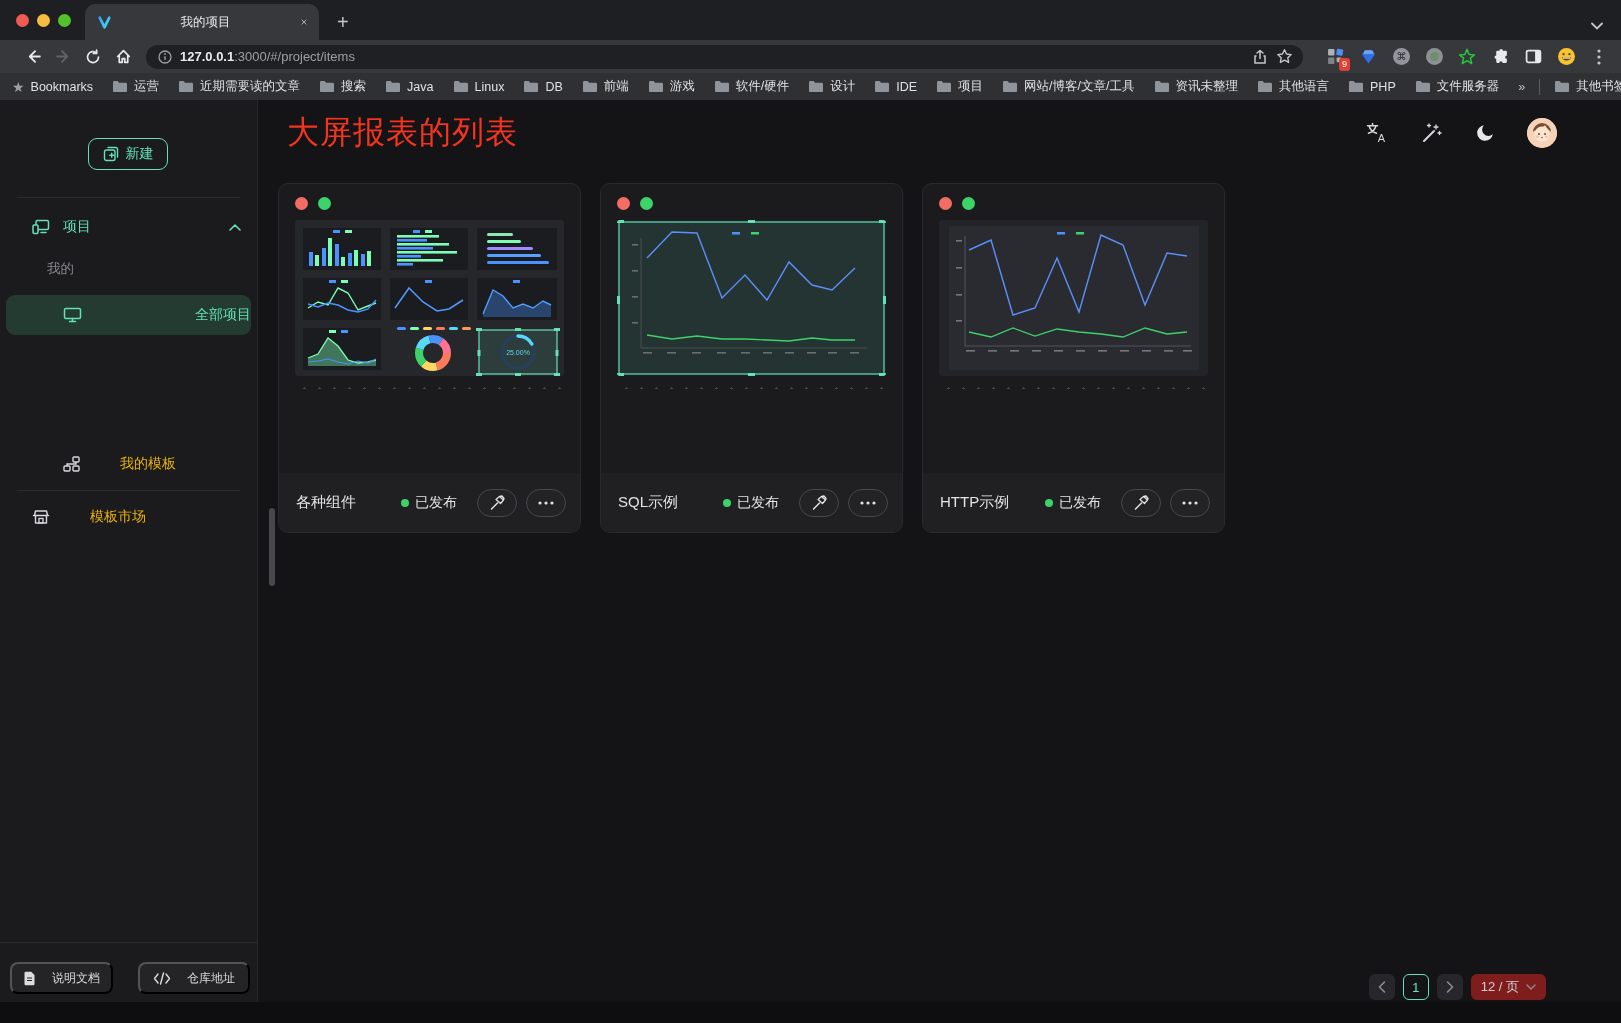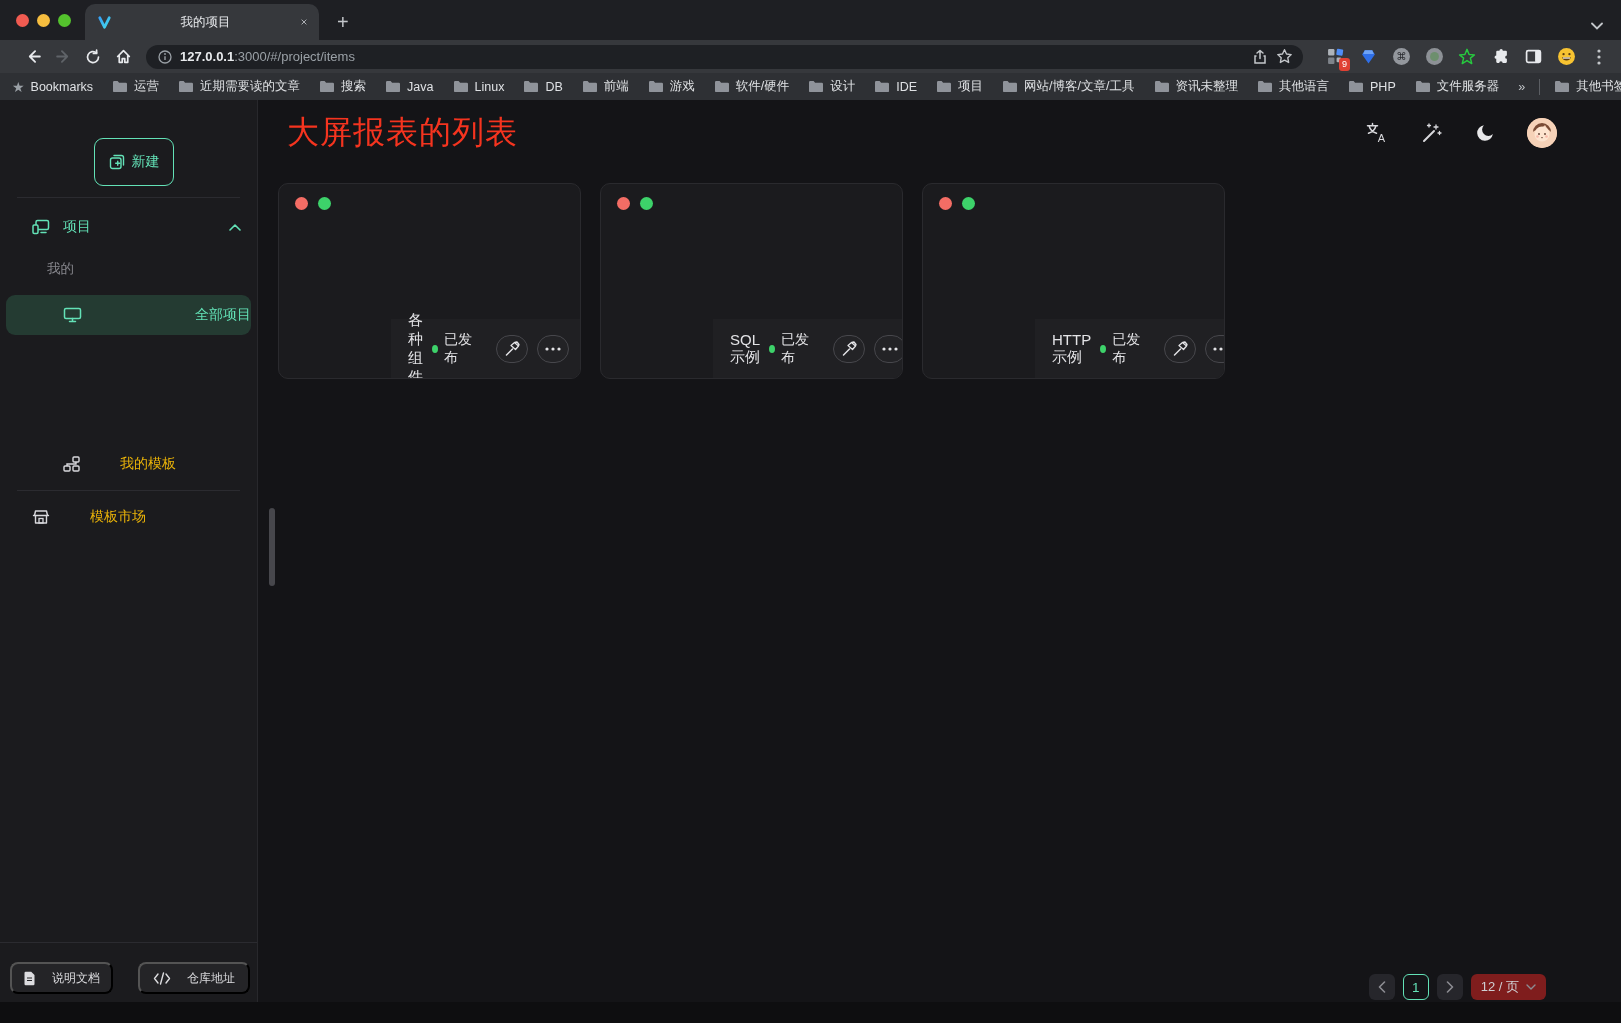--- a/index.html
+++ b/index.html
@@ -29,40 +29,40 @@
 
   .bookmarksbar { height:27px; background:#2e3034; display:flex; align-items:center; padding:0 12px; gap:19px; font-size:12.5px; color:#dfe1e4; white-space:nowrap; overflow:hidden; }
   .bm { display:flex; align-items:center; gap:6px; }
   .bm-star { color:#9aa0a6; font-size:14px; }
   .bm-sep { width:1px; height:16px; background:#5b5e63; }
   .bm-right { margin-left:auto; display:flex; align-items:center; gap:14px; }
 
   
   .app { display:flex; height:923px; }
   .sidebar { position:relative; width:258px; background:#1b1b1e; border-right:1px solid #28282c; flex:none; }
-  .btn-new { position:absolute; left:94px; top:38px; width:80px; height:48px; border:1px solid #63e2b7; border-radius:9px; color:#63e2b7; font-size:14px; display:flex; align-items:center; justify-content:center; gap:7px; background:transparent; }
+  .btn-new { position:absolute; left:88px; top:38px; width:80px; height:32px; border:1px solid #63e2b7; border-radius:9px; color:#63e2b7; font-size:14px; display:flex; align-items:center; justify-content:center; gap:7px; background:transparent; }
   .side-div { position:absolute; left:17px; right:17px; height:1px; background:#2b2b30; }
   .nav-row { position:absolute; left:0; right:0; height:34px; display:flex; align-items:center; gap:13px; font-size:14px; }
   .nav-green { color:#63e2b7; }
   .nav-grey { color:#86868c; font-size:13.5px; }
   .nav-white { color:#eab308;gap:40px; }
   .nav-chevron { margin-left:auto; margin-right:16px; }
   .pill-active { position:absolute; left:6px; right:6px; height:40px; background:#243b32; border-radius:9px; display:flex; align-items:center; gap:13px; color:#63e2b7; font-size:14px; }
   .side-foot { position:absolute; bottom:29px; left:0; right:0; height:32px; }
   .foot-btn { position:absolute; height:32px; background:#242427; border-radius:8px; color:#dcdcdf; font-size:12px; display:flex; align-items:center; justify-content:center; gap:16px; }
 
   .content { position:relative; flex:1; background:#141417; min-width:0; }
   .c-header { height:65px; display:flex; align-items:center; padding:0 64px 0 29px; }
   .page-title { font-size:32px; color:#f5341f; letter-spacing:1px; font-weight:400; }
   .h-icons { margin-left:auto; display:flex; align-items:center; gap:30px; }
   .h-icon { width:24px; height:24px; display:flex; align-items:center; justify-content:center; }
   .avatar { width:30px; height:30px; border-radius:50%; overflow:hidden; background:#f3c9ac; }
 
   .cards { display:flex; gap:19px; padding:18px 0 0 20px; }
-  .card { width:303px; height:196px; background:#1b1b1e; border:1px solid #2a2a2e; border-radius:10px; overflow:hidden; display:flex; flex-direction:row; }
+  .card { width:303px; height:350px; background:#1b1b1e; border:1px solid #2a2a2e; border-radius:10px; overflow:hidden; display:flex; flex-direction:column; }
   .card-dots { display:flex; gap:10px; padding:13px 0 0 16px; }
   .card-dots i { width:13px; height:13px; border-radius:50%; }
   .cd-red { background:#f46d65; } .cd-green { background:#3dd26a; }
   .thumb { margin:10px 16px 0 16px; height:156px; border-radius:3px; overflow:hidden; }
   .dotted { height:3px; margin:10px 14px 0 14px;
     background-image:radial-gradient(circle,#45454a 1.2px,transparent 1.3px);
     background-size:15px 3px; background-position:4px 1px; background-repeat:repeat-x; }
   .card-foot { margin-top:auto; height:59px; background:#202023; display:flex; align-items:center; padding:0 14px 0 17px; gap:9px; }
   .card-title { font-size:15px; color:#e3e3e6; flex:1; }
   .status { display:flex; align-items:center; gap:6px; margin-right:11px; }

